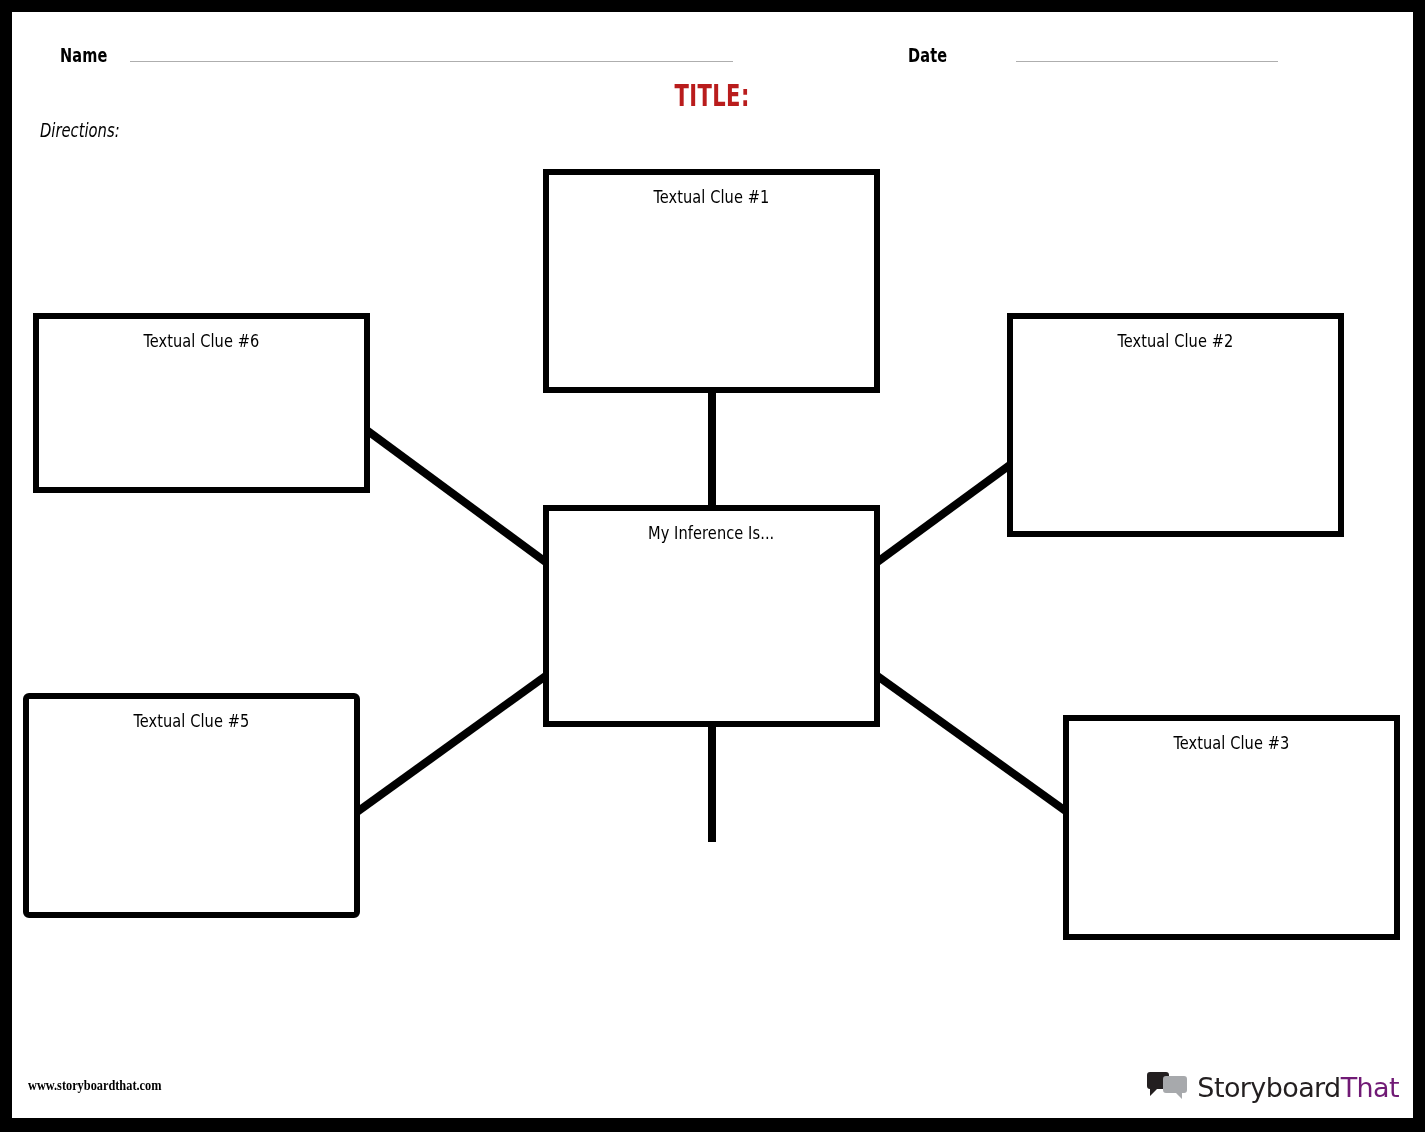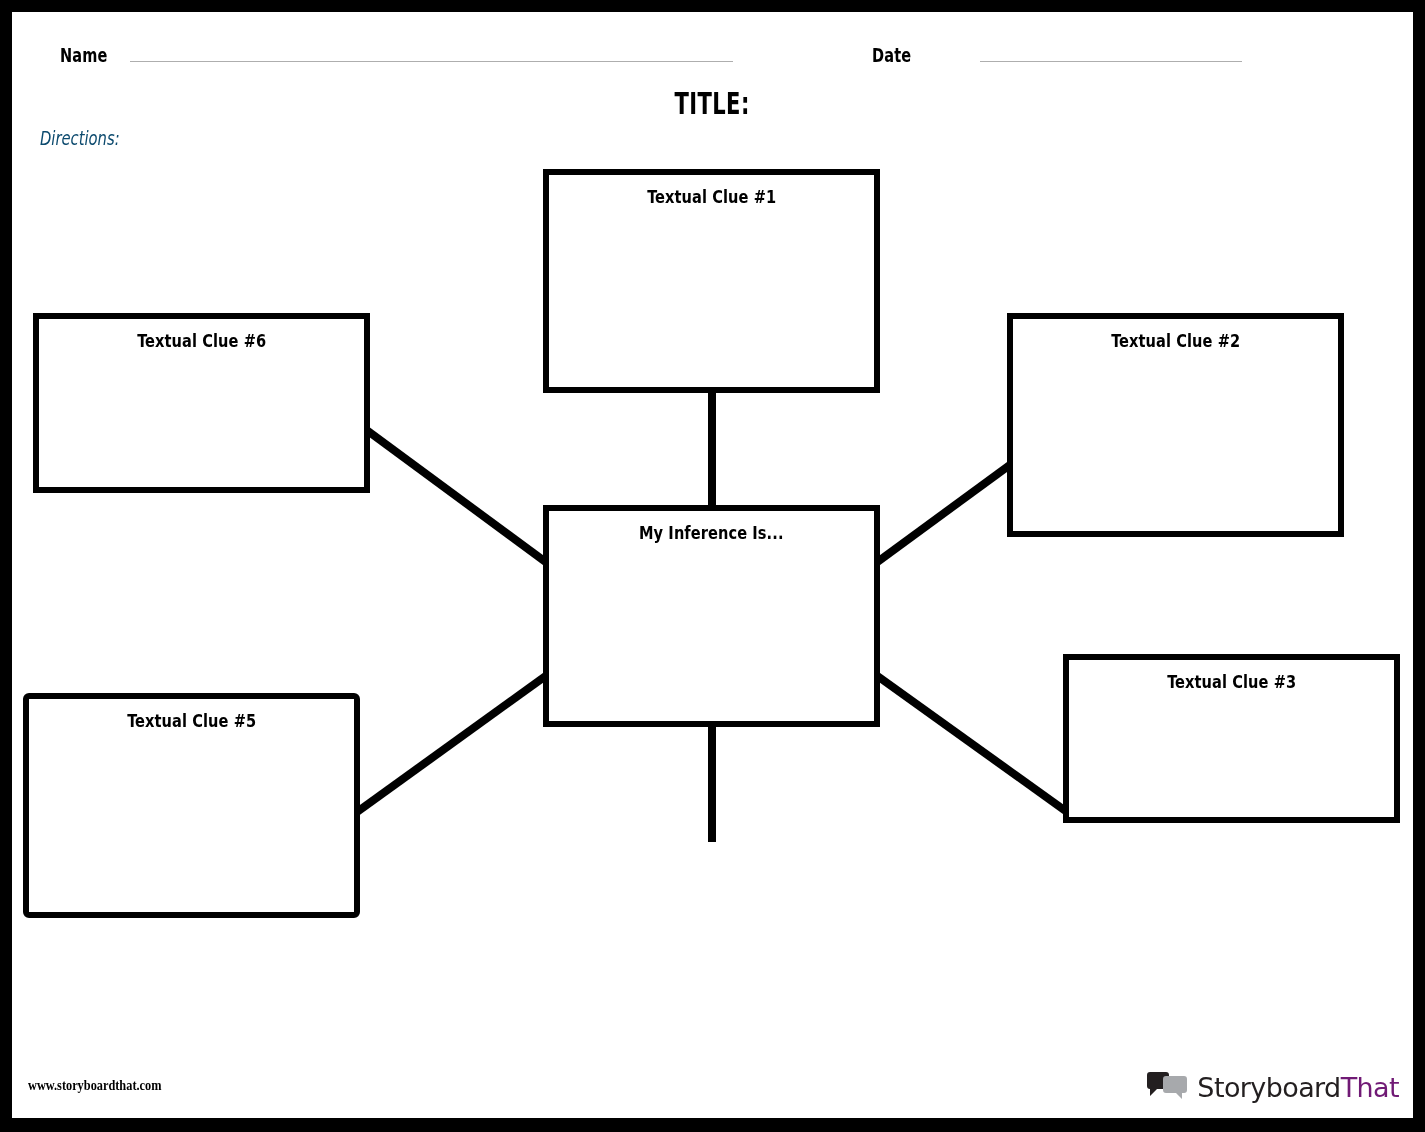--- a/index.html
+++ b/index.html
@@ -48,47 +48,46 @@
   }
   .field-rule {
     display: inline-block;
     border-bottom: 1.6px solid #aeaeae;
     height: 1px;
   }
 
   #name-field { left: 48px; top: 32px; }
   #name-field .field-rule { width: 603px; margin-left: 14px; }
 
-  #date-field { left: 860px; top: 32px; gap: 48px; }
+  #date-field { left: 896px; top: 32px; gap: 48px; }
   #date-field .field-rule { width: 262px; margin-left: 14px; }
 
   
   .sheet-title {
     position: absolute;
     left: 0; right: 0;
     top: 66px;
     text-align: center;
     font-family: "DejaVu Sans Condensed", "Liberation Sans Narrow", "Liberation Sans", sans-serif;
     font-weight: 700;
     font-size: 30px;
     letter-spacing: 0.5px;
-    color: #000000;
-    margin-top: 8px;
+    color: #b91c1c;
   }
   .sheet-title span { display: inline-block; transform: scaleX(0.78); }
 
   
   .directions {
     position: absolute;
     left: 28px;
-    top: 114px;
+    top: 106px;
     font-family: "DejaVu Sans Condensed", "Liberation Sans Narrow", "Liberation Sans", sans-serif;
     font-style: italic;
     font-size: 20px;
-    color: #0c4a6e;
+    color: #000000;
   }
   .directions span { display: inline-block; transform: scaleX(0.82); transform-origin: left center; }
 
   
   .diagram {
     position: absolute;
     left: 0; top: 0;
     width: 1401px;
     height: 1106px;
   }
@@ -105,30 +104,30 @@
     position: absolute;
     border: 6px solid #000000;
     background: #ffffff;
     z-index: 2;
   }
   .node-label {
     display: block;
     text-align: center;
     margin-top: 11px;
     font-family: "DejaVu Sans Condensed", "Liberation Sans Narrow", "Liberation Sans", sans-serif;
-    font-weight: 700;
+    font-weight: 400;
     font-size: 18px;
     color: #000000;
     letter-spacing: 0.1px;
   }
   .node-label span { display: inline-block; transform: scaleX(0.9); }
 
   #node-clue1   { left: 531px; top: 157px;  width: 337px; height: 224px; }
   #node-clue2   { left: 995px; top: 301px; width: 337px; height: 224px; }
-  #node-clue3   { left: 1051px; top: 642px; width: 337px; height: 169px; }
+  #node-clue3   { left: 1051px; top: 703px; width: 337px; height: 225px; }
   #node-clue4   { left: 531px; top: 826px;  width: 337px; height: 224px; }
   #node-clue5   { left: 11px;  top: 681px;  width: 337px; height: 225px; border-radius: 6px; }
   #node-clue6   { left: 21px;  top: 301px;  width: 337px; height: 180px; }
   #node-center  { left: 531px; top: 493px;  width: 337px; height: 222px; }
 
   
   .footer-url {
     position: absolute;
     left: 16px;
     bottom: 24px;

